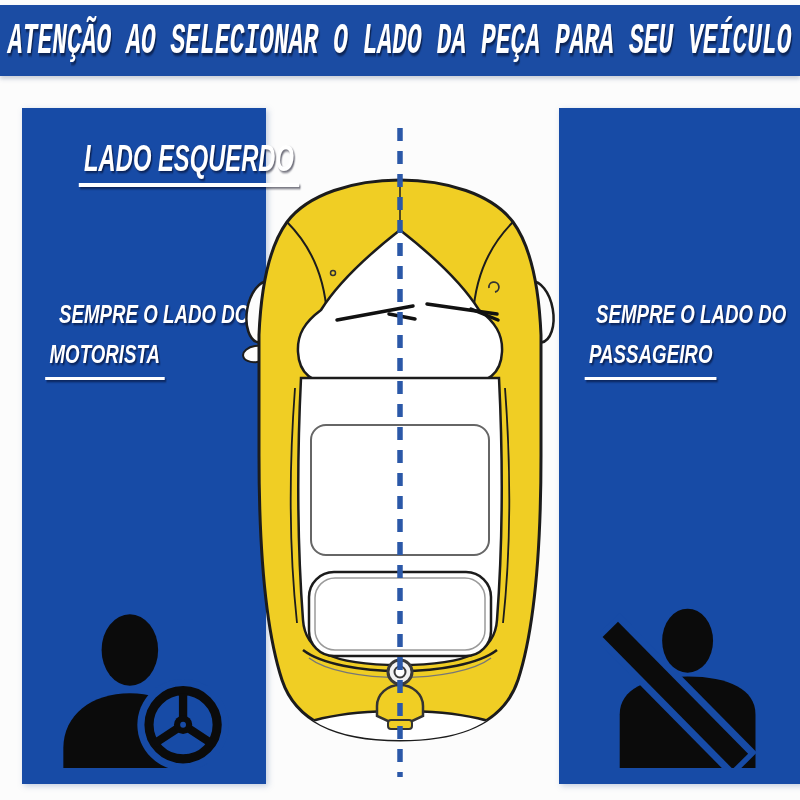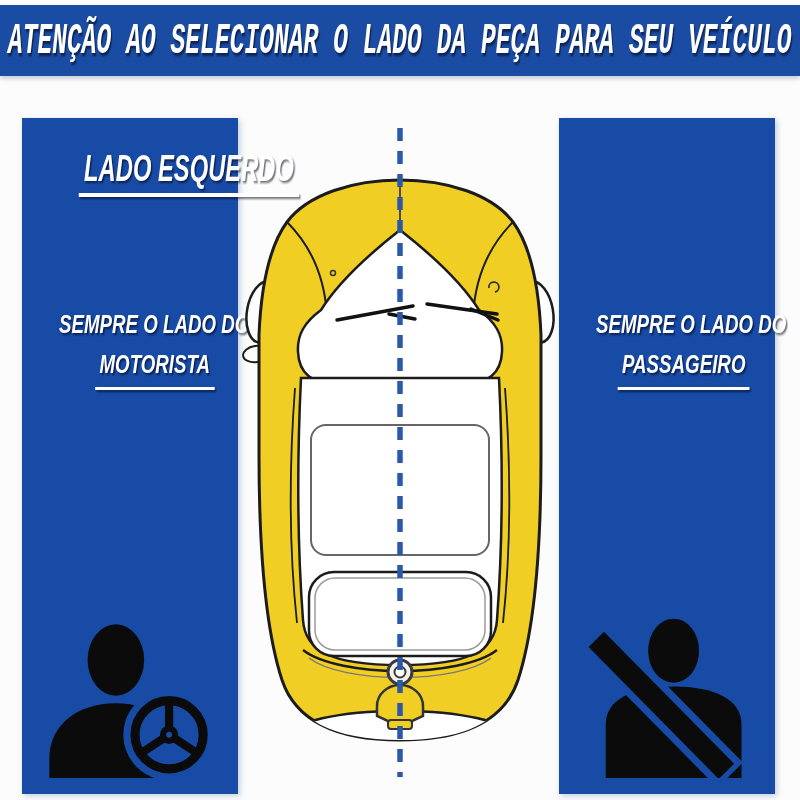--- a/index.html
+++ b/index.html
@@ -18,36 +18,37 @@
   }
   .header-title{
     display:inline-block;white-space:nowrap;
     color:#fff;font-weight:bold;font-style:italic;
     font-size:44px;line-height:1;
     transform:scaleX(.56);transform-origin:center;
     filter:drop-shadow(2px 3px 1px rgba(5,15,45,.65));
   }
   
   .side-panel{
-    position:absolute;top:118px;height:676px;width:216px;
+    position:absolute;top:108px;height:676px;width:216px;
     background:var(--panel-blue,#174ba6);
     box-shadow:2px 2px 6px rgba(90,120,170,.35);
+    padding-left:28px;
   }
   .panel-left{left:22px;}
   .panel-right{left:559px;}
   .panel-title{position:absolute;top:33px;left:0;right:0;text-align:center;}
   .panel-title .txt{
     display:inline-block;white-space:nowrap;
     color:#fff;font-weight:bold;font-style:italic;
     font-size:36px;line-height:1;
     padding:0 8px 6px;border-bottom:4px solid #fff;
     transform:scaleX(.66);transform-origin:center;
     filter:drop-shadow(2px 2px 1px rgba(0,0,20,.55));
   }
-  .panel-sub{position:absolute;top:188px;left:0;right:0;text-align:right;line-height:37px;}
+  .panel-sub{position:absolute;top:188px;left:0;right:0;text-align:left;line-height:37px;}
   .panel-sub .txt{
     display:inline-block;white-space:nowrap;
     color:#fff;font-weight:bold;font-style:italic;
     font-size:26px;
     transform:scaleX(.72);transform-origin:center;
     filter:drop-shadow(2px 2px 1px rgba(0,0,20,.55));
   }
   .panel-sub .underlined{padding:0 6px 4px;border-bottom:3px solid #fff;}
   .panel-icon{position:absolute;bottom:16px;left:0;right:0;display:flex;justify-content:center;}
   

